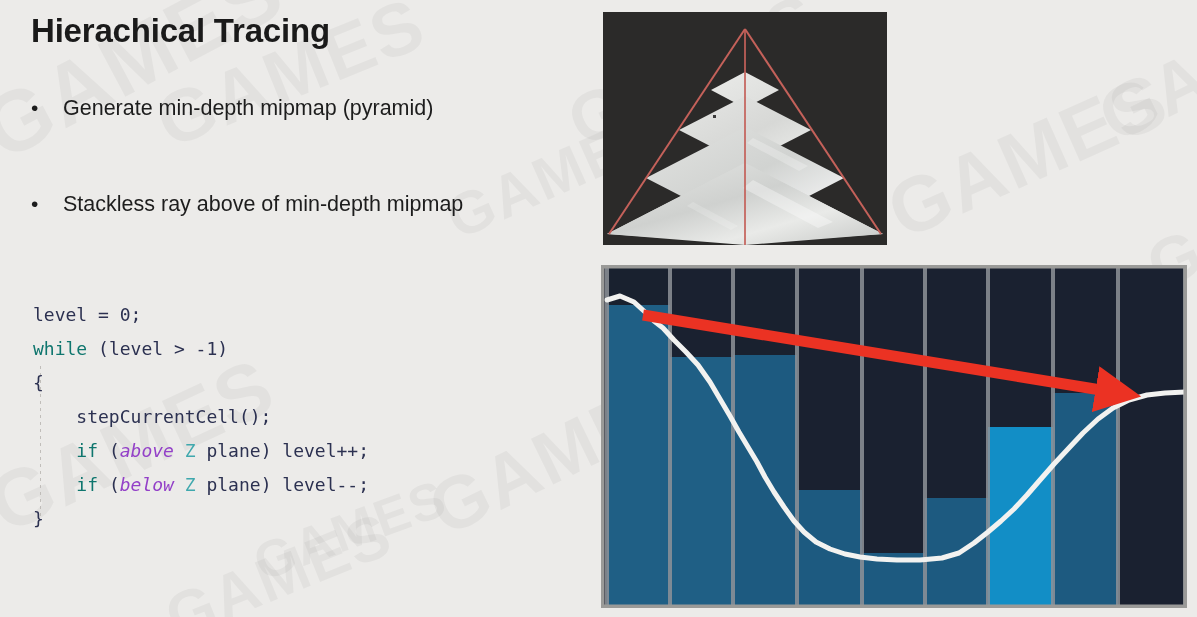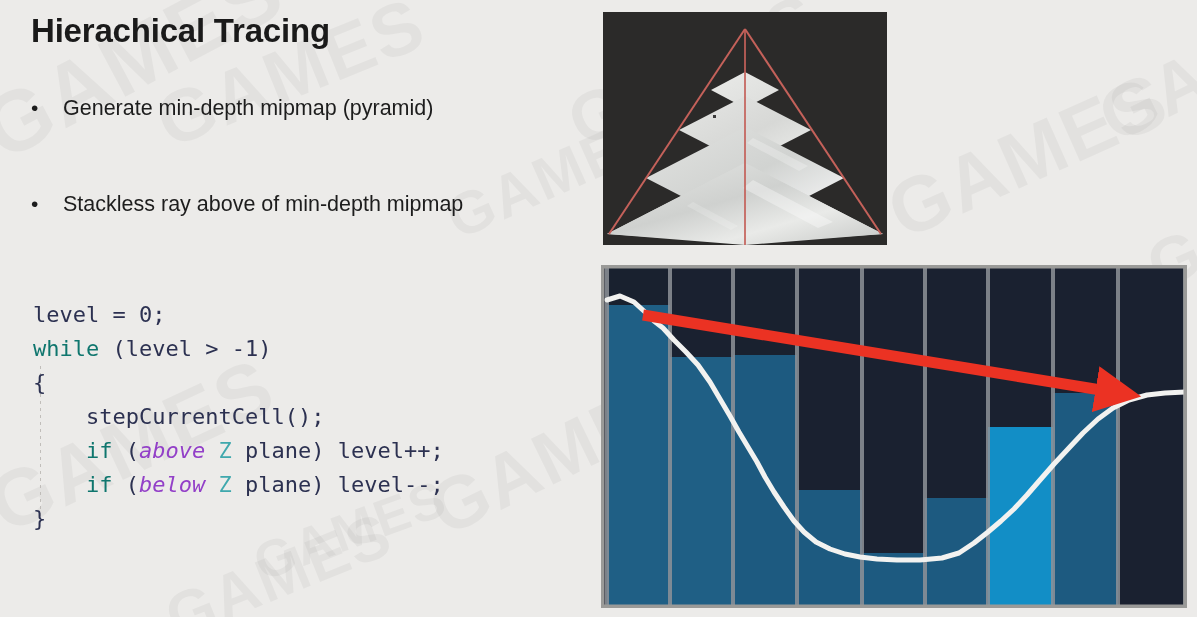--- a/index.html
+++ b/index.html
@@ -70,21 +70,21 @@
   }
   #bullet-0 { top: 96px; }
   #bullet-1 { top: 192px; }
 
   
   #code {
     position: absolute;
     left: 33px;
     top: 298px;
     font-family: "DejaVu Sans Mono", "Liberation Mono", monospace;
-    font-size: 22px;
+    font-size: 18px;
     line-height: 34px;
     white-space: pre;
     color: #2c3151;
   }
   .tok-kw   { color: #0f766e; }
   .tok-id   { color: #2c3151; }
   .tok-em   { color: #9340c8; font-style: italic; }
   .tok-type { color: #3fa8ad; }
   .tok-num  { color: #2c3151; }
   

